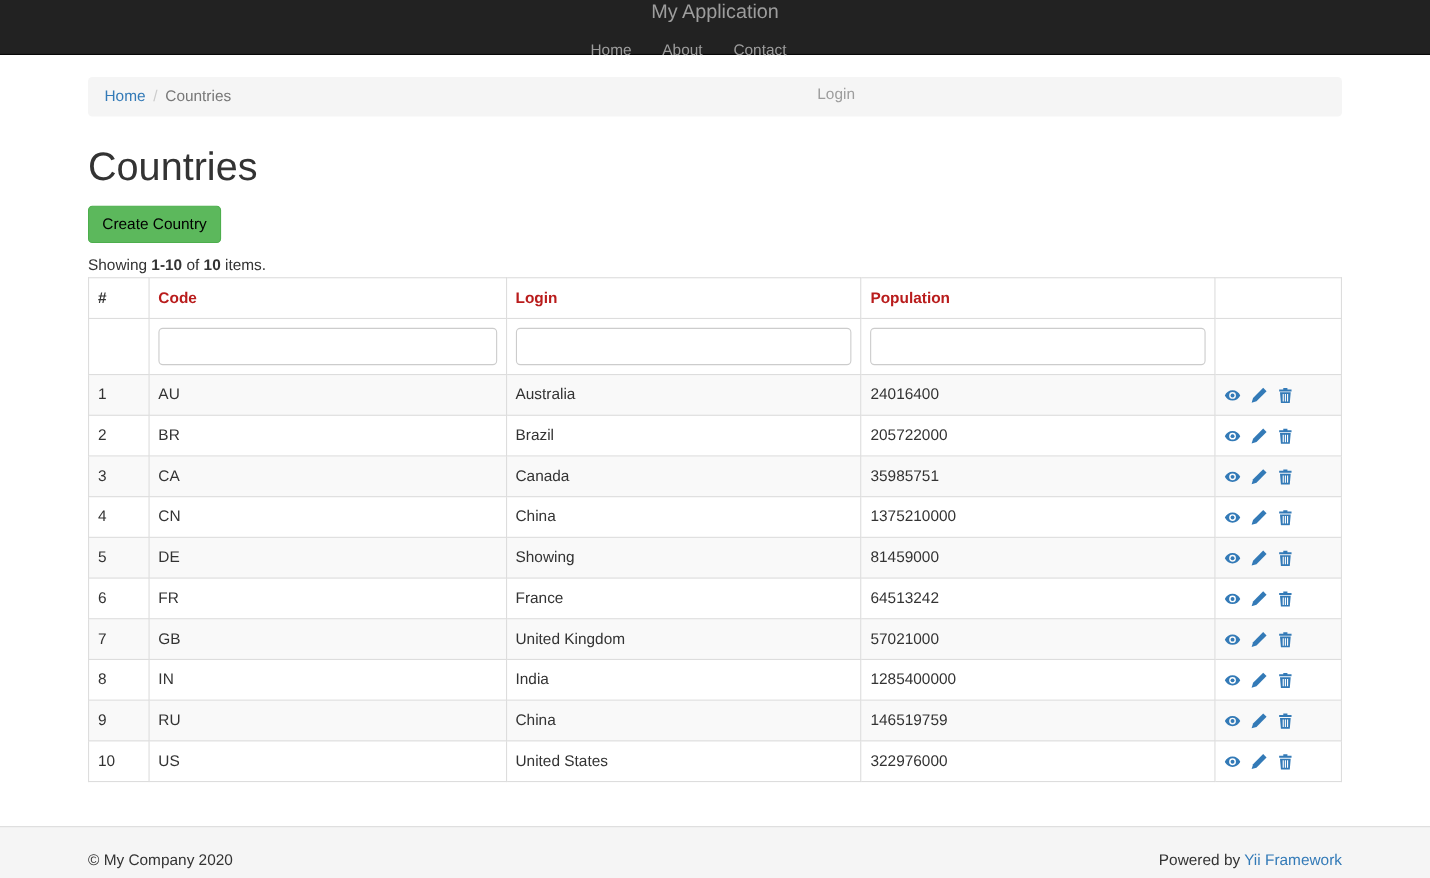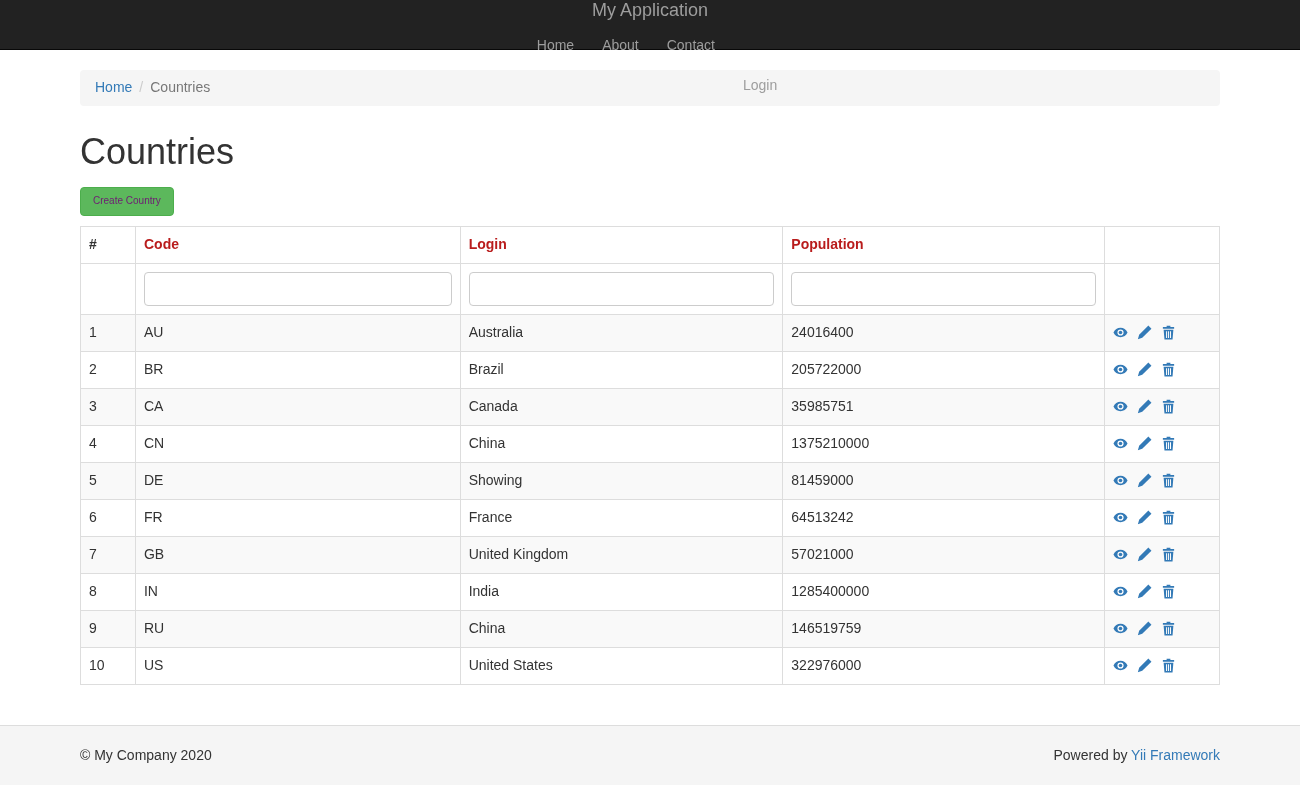--- a/index.html
+++ b/index.html
@@ -29,21 +29,21 @@
   }
   .breadcrumb a { color: #337ab7; text-decoration: none; }
   .breadcrumb .sep { color: #ccc; padding: 0 7px; }
   .breadcrumb .active { color: #777; }
 
   
   h1.page-title { font-size: 36px; font-weight: 500; margin: 20px 0 10px; color: #333; }
   .btn-wrap { margin: 10px 0; }
   .btn-success {
     display: inline-block; background: #5cb85c; border: 1px solid #4cae4c;
-    color: #701a75; padding: 6px 12px; font-size: 10px; border-radius: 4px;
+    color: #000000; padding: 6px 12px; font-size: 14px; border-radius: 4px;
     text-decoration: none; cursor: pointer; line-height: 1.42857;
   }
 
   .summary { margin-bottom: 1px; }
   .summary b { font-weight: bold; }
 
   
   table.grid { width: 100%; border-collapse: collapse; background: #fff; }
   table.grid th, table.grid td { border: 1px solid #ddd; padding: 8px; text-align: left; vertical-align: middle; }
   table.grid thead th { font-weight: bold; background: #fff; }
@@ -101,20 +101,23 @@
     <li class="sep">/</li>
     <li class="active">Countries</li>
   </ul>
 
   <h1 class="page-title">Countries</h1>
 
   <p class="btn-wrap">
     <a href="#" class="btn-success">Create Country</a>
   </p>
 
+  <div class="summary">
+    <span>Showing </span><b>1-10</b><span> of </span><b>10</b><span> items.</span>
+  </div>
 
   <table class="grid">
     <colgroup>
       <col class="c-index">
         <col class="c-code">
         <col class="c-name">
         <col class="c-pop">
         <col class="c-actions">
     </colgroup>
     <thead>

